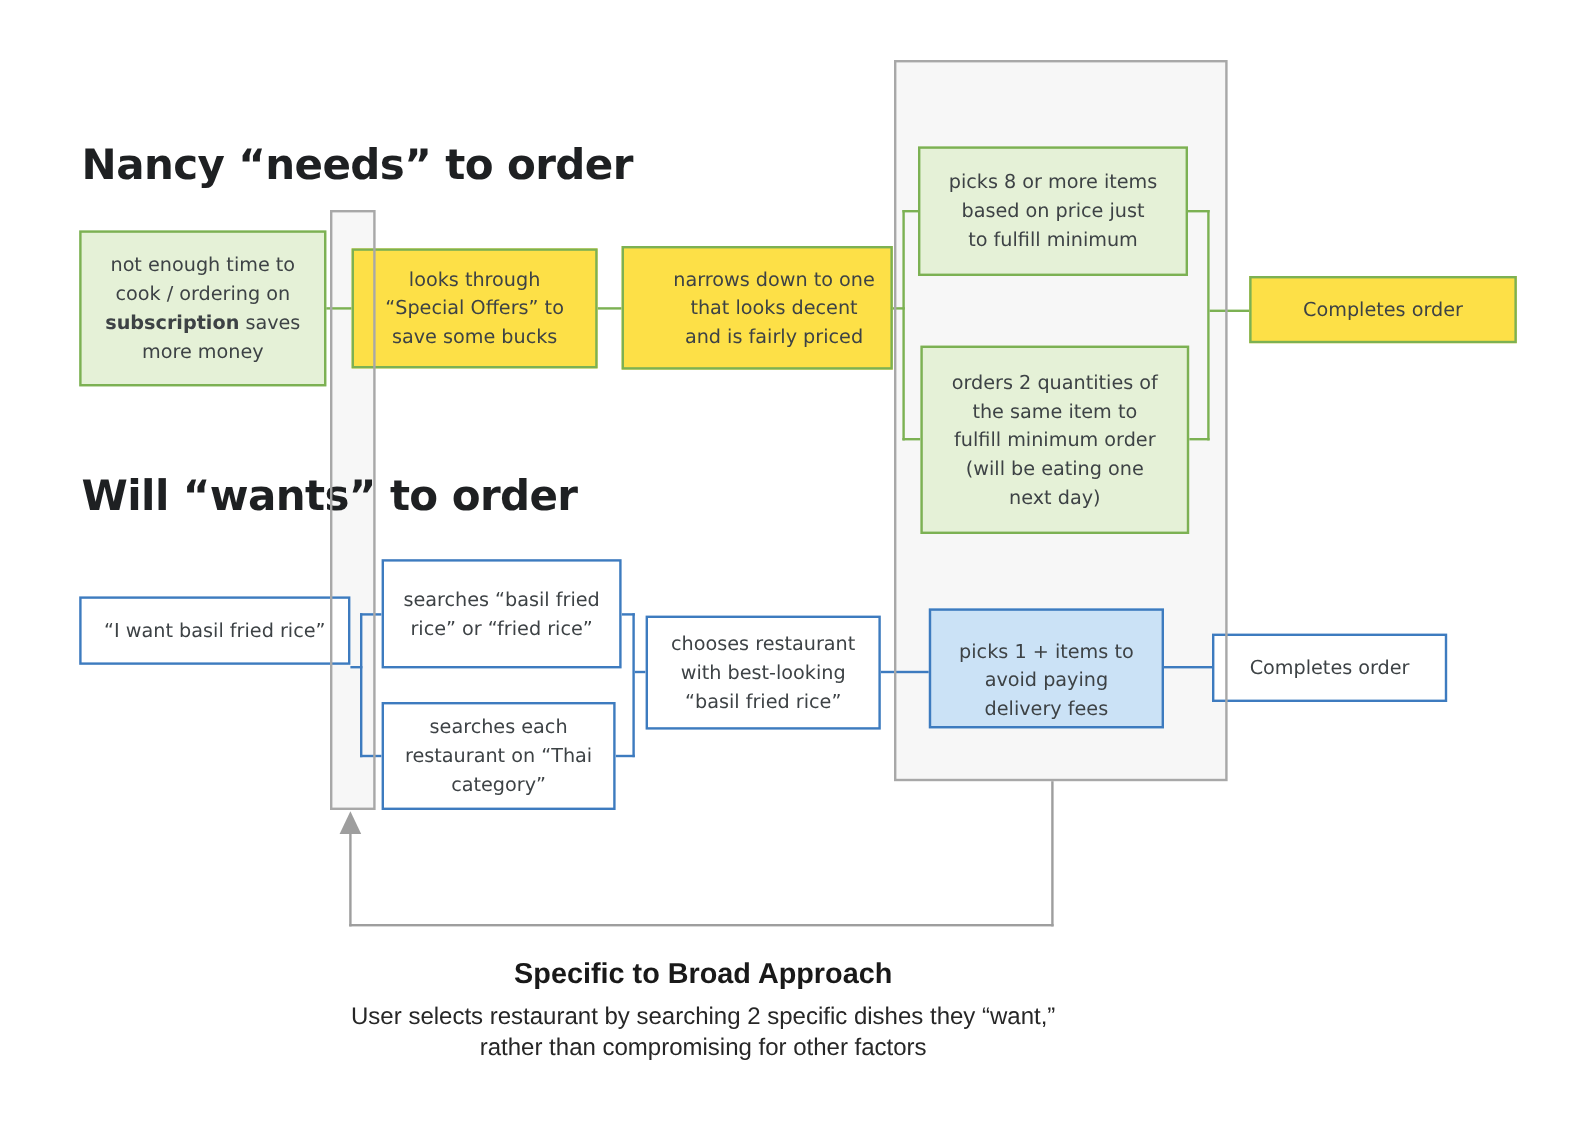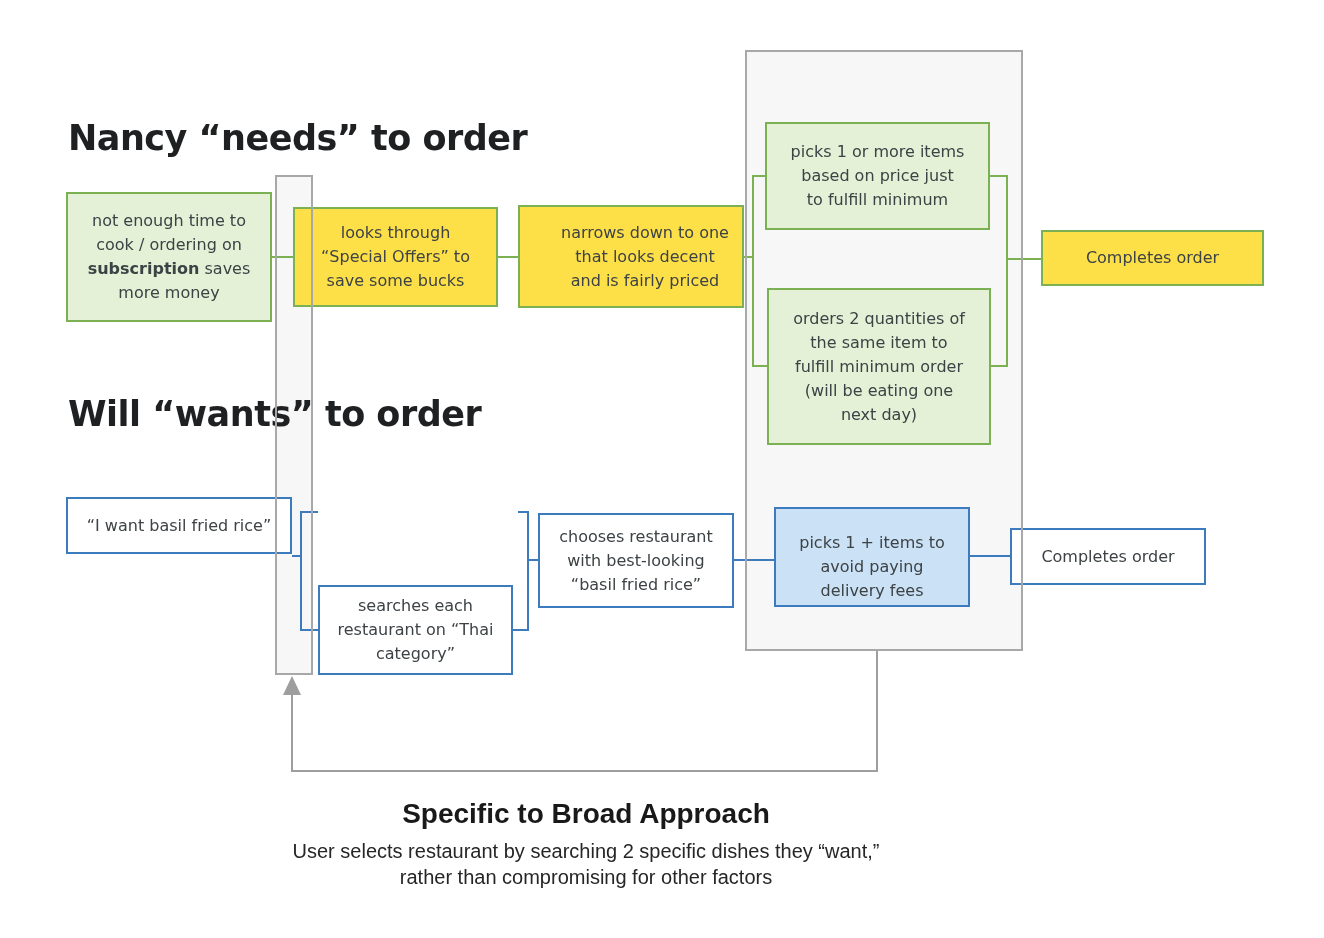--- a/index.html
+++ b/index.html
@@ -34,21 +34,21 @@
   .conn.gray{background:#9e9e9e;z-index:5;}
   .arrowhead{
     position:absolute;z-index:5;width:0;height:0;
     border-left:9px solid transparent;border-right:9px solid transparent;
     border-bottom:19px solid #9e9e9e;
   }
   .caption{
     position:absolute;left:136px;top:798px;width:900px;text-align:center;z-index:2;
     font-family:"Liberation Sans",sans-serif;
   }
-  .caption-title{font-size:28px;font-weight:700;color:#191919;}
+  .caption-title{font-size:24px;font-weight:700;color:#191919;}
   .caption-body{font-size:20px;line-height:26px;color:#262626;white-space:pre-line;margin-top:8px;}
   b{font-weight:700;}
 </style>
 </head>
 <body>
 
 <div id="canvas">
 
   <div class="zone-fill" style="left:275px;top:175px;width:38px;height:500px;"></div>
   <div class="zone-fill" style="left:745px;top:50px;width:278px;height:601px;"></div>
@@ -77,21 +77,21 @@
     <div class="node-text">looks through
 “Special Offers” to
 save some bucks</div>
   </div>
   <div class="node green-outline" style="left:518px;top:205px;width:226px;height:103px;padding-left:28px;">
     <div class="node-text">narrows down to one
 that looks decent
 and is fairly priced</div>
   </div>
   <div class="node green-fill" style="left:765px;top:122px;width:225px;height:108px;">
-    <div class="node-text">picks 1 or more items
+    <div class="node-text">picks 8 or more items
 based on price just
 to fulfill minimum</div>
   </div>
   <div class="node green-fill" style="left:767px;top:288px;width:224px;height:157px;">
     <div class="node-text">orders 2 quantities of
 the same item to
 fulfill minimum order
 (will be eating one
 next day)</div>
   </div>
@@ -105,20 +105,24 @@
   <div class="conn blue" style="left:300px;top:629px;width:18px;height:2px;"></div>
   <div class="conn blue" style="left:527px;top:511px;width:2px;height:120px;"></div>
   <div class="conn blue" style="left:518px;top:511px;width:11px;height:2px;"></div>
   <div class="conn blue" style="left:513px;top:629px;width:16px;height:2px;"></div>
   <div class="conn blue" style="left:529px;top:559px;width:9px;height:2px;"></div>
   <div class="conn blue" style="left:734px;top:559px;width:40px;height:2px;"></div>
   <div class="conn blue" style="left:970px;top:555px;width:40px;height:2px;"></div>
 
   <div class="node blue-outline" style="left:66px;top:497px;width:226px;height:57px;">
     <div class="node-text">“I want basil fried rice”</div>
+  </div>
+  <div class="node blue-outline" style="left:318px;top:466px;width:200px;height:91px;">
+    <div class="node-text">searches “basil fried
+rice” or “fried rice”</div>
   </div>
   <div class="node blue-outline" style="left:318px;top:585px;width:195px;height:90px;">
     <div class="node-text">searches each
 restaurant on “Thai
 category”</div>
   </div>
   <div class="node blue-outline" style="left:538px;top:513px;width:196px;height:95px;">
     <div class="node-text">chooses restaurant
 with best-looking
 “basil fried rice”</div>

